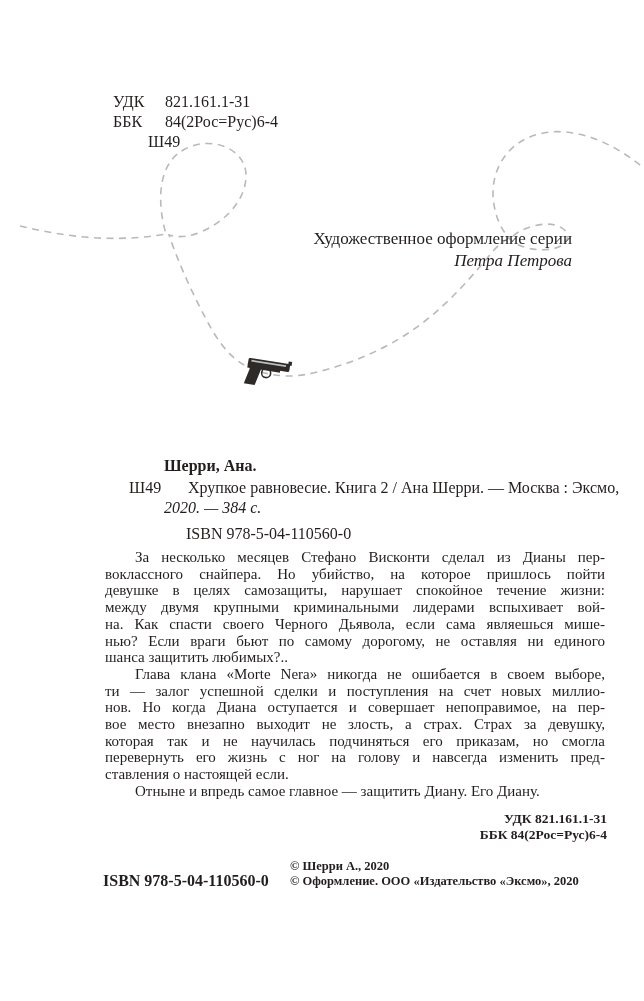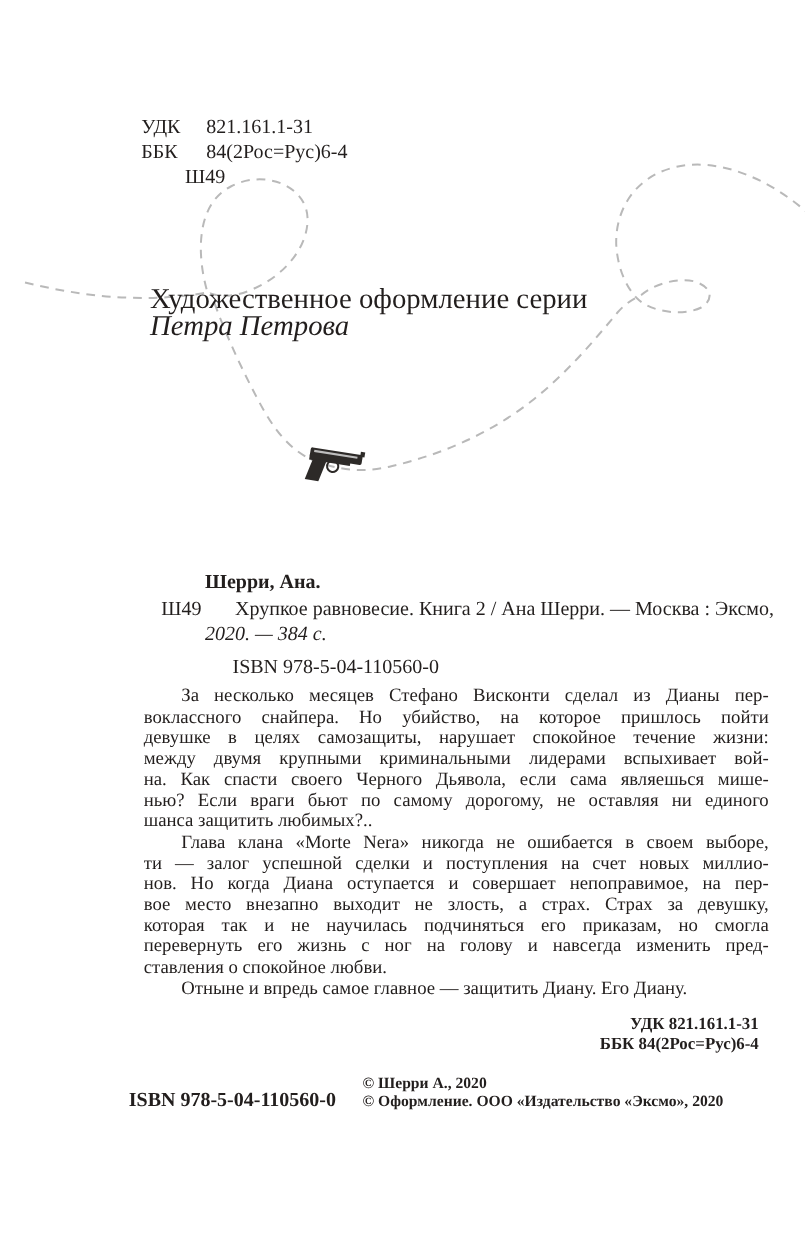--- a/index.html
+++ b/index.html
@@ -14,36 +14,36 @@
   .abs { position: absolute; }
 
   
   .top-index { left: 113px; top: 92px; font-size: 16px; line-height: 20px; }
   .top-index .lbl { display: inline-block; width: 52px; }
   .top-index .row-code { padding-left: 35px; }
 
   
   .series-credit {
     left: 120px; top: 228px; width: 452px;
-    text-align: left; font-size: 23px; line-height: 22px;
+    text-align: right; font-size: 17px; line-height: 22px;
   }
   .series-credit .designer { font-style: italic; }
 
   
   .flourish { left: 0; top: 0; width: 644px; height: 1001px; pointer-events: none; }
 
   
   .bib { left: 129px; top: 456px; font-size: 16px; line-height: 20px; }
   .bib .author { font-weight: bold; padding-left: 35px; margin-bottom: 2px; }
   .bib .code { display: inline-block; width: 59px; }
   .bib .yearline { padding-left: 35px; font-style: italic; }
   .bib .isbn { padding-left: 57px; margin-top: 6px; }
 
   
-  .annotation { left: 115px; top: 549px; width: 500px; font-size: 15px; }
+  .annotation { left: 105px; top: 549px; width: 500px; font-size: 15px; }
   .annotation .jline {
     line-height: 16.7px;
     text-align: justify;
     text-align-last: justify;
     white-space: nowrap;
   }
   .annotation .jline.jfirst { padding-left: 30px; }
   .annotation .jline.jlast  { text-align-last: left; white-space: normal; }
 
   
@@ -124,21 +124,21 @@
       <div class="jline">нью? Если враги бьют по самому дорогому, не оставляя ни единого</div>
       <div class="jline jlast">шанса защитить любимых?..</div>
     </div>
   <div>
       <div class="jline jfirst">Глава клана «Morte Nera» никогда не ошибается в своем выборе,</div>
       <div class="jline">ти — залог успешной сделки и поступления на счет новых миллио-</div>
       <div class="jline">нов. Но когда Диана оступается и совершает непоправимое, на пер-</div>
       <div class="jline">вое место внезапно выходит не злость, а страх. Страх за девушку,</div>
       <div class="jline">которая так и не научилась подчиняться его приказам, но смогла</div>
       <div class="jline">перевернуть его жизнь с ног на голову и навсегда изменить пред-</div>
-      <div class="jline jlast">ставления о спокойное любви.</div>
+      <div class="jline jlast">ставления о настоящей если.</div>
     </div>
   <div>
       <div class="jline jfirst jlast">Отныне и впредь самое главное — защитить Диану. Его Диану.</div>
     </div>
 </div>
 
 <div class="abs index-right">
   <div>УДК 821.161.1-31</div>
   <div>ББК 84(2Рос=Рус)6-4</div>
 </div>

